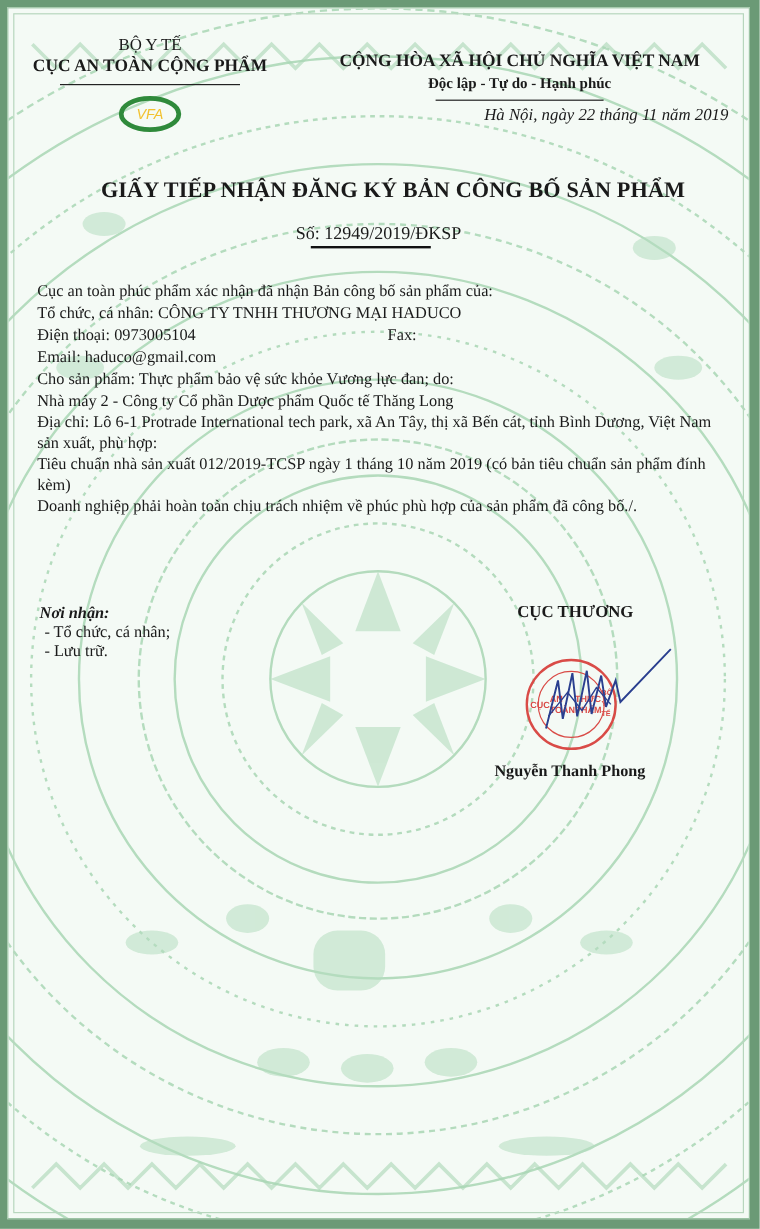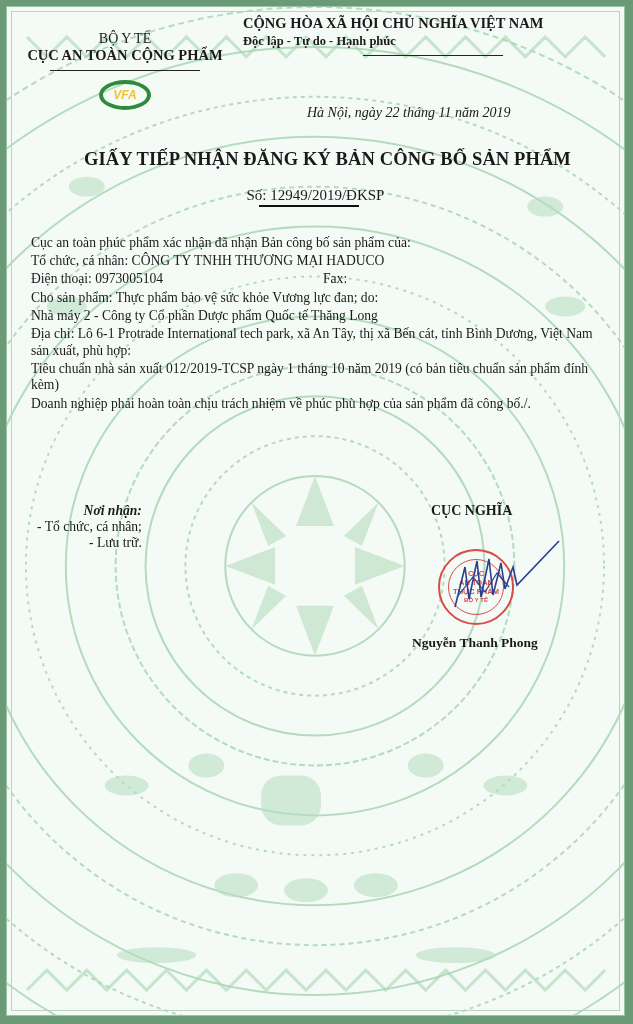--- a/index.html
+++ b/index.html
@@ -6,38 +6,38 @@
   body { width:633px; height:1024px; background:#6b9a76; font-family:"Liberation Serif", serif; color:#1a1a1a; overflow:hidden; }
   .frame { position:absolute; left:6px; top:6px; width:619px; height:1010px; background:#f4faf5; border:1px solid #9cc3a4; box-sizing:border-box; overflow:hidden;padding-left:44px; }
   .inner-border { position:absolute; left:4px; top:4px; right:4px; bottom:4px; border:1px solid #b7d6bd; pointer-events:none; }
   svg.bg { position:absolute; left:0; top:0; width:100%; height:100%; }
   .content { position:absolute; left:0; top:0; width:100%; height:100%; }
   .hdr-left { position:absolute; left:18px; top:24px; width:200px; text-align:center; }
   .hdr-left .l1 { font-size:14px; }
   .hdr-left .l2 { font-size:14.5px; font-weight:bold; }
   .hdr-left .rule { width:150px; height:1px; background:#222; margin:6px auto 0; }
   .logo { position:absolute; left:92px; top:73px; width:52px; height:30px; border-radius:50%; border:4px solid #2f8a3b; box-sizing:border-box; display:flex; align-items:center; justify-content:center; }
-  .logo span { font-style:italic; font-weight:bold; color:#f2c230; font-size:12px; font-family:"Liberation Sans", sans-serif; }
-  .hdr-right { position:absolute; left:236px; top:8px; width:380px; }
+  .logo span { font-style:italic; font-weight:normal; color:#f2c230; font-size:12px; font-family:"Liberation Sans", sans-serif; }
+  .hdr-right { position:absolute; left:236px; top:36px; width:380px; text-align:center; }
   .hdr-right .l1 { font-size:14.5px; font-weight:bold; }
   .hdr-right .l2 { font-size:12.5px; font-weight:bold; margin-top:2px; }
   .hdr-right .rule { width:140px; height:1px; background:#222; margin:6px auto 0; }
-  .date { position:absolute; left:300px; top:98px; width:300px; text-align:left; font-style:italic; font-size:14px; }
+  .date { position:absolute; left:300px; top:82px; width:300px; text-align:right; font-style:italic; font-size:14px; }
   .title { position:absolute; left:12px; top:142px; width:100%; text-align:center; font-weight:bold; font-size:18.5px; letter-spacing:0.1px; }
   .docno { position:absolute; left:0; top:180px; width:100%; text-align:center; font-size:15px; }
   .docno-rule { position:absolute; left:252px; top:198px; width:100px; height:2px; background:#111; }
   .body { position:absolute; left:24px; top:228px; width:580px; font-size:13.6px; line-height:16.6px; }
   .body p { margin:0 0 1.6px 0; }
   .fax { position:absolute; left:292px; }
-  .recv { position:absolute; left:26px; top:496px; font-size:13.6px; line-height:16px;text-align:right; }
+  .recv { position:absolute; left:26px; top:496px; font-size:13.6px; line-height:16px; }
   .recv .h { font-style:italic; font-weight:bold; }
   .recv .i { padding-left:4px; }
   .sign-title { position:absolute; left:424px; top:496px; font-weight:bold; font-size:14px; }
   .stamp { position:absolute; left:431px; top:542px; width:76px; height:76px; border-radius:50%; border:2px solid #d94b47; box-sizing:border-box; }
-  .stamp .in { position:absolute; left:8px; top:8px; width:56px; height:56px; border-radius:50%; border:1px solid #d94b47; box-sizing:border-box; display:flex; flex-direction:column; align-items:center; justify-content:center; color:#d94b47; font-size:7.5px; font-weight:bold; line-height:9px; font-family:"Liberation Sans", sans-serif; }
+  .stamp .in { position:absolute; left:8px; top:8px; width:56px; height:56px; border-radius:50%; border:1px solid #d94b47; box-sizing:border-box; display:flex; flex-direction:row; align-items:center; justify-content:center; color:#d94b47; font-size:7.5px; font-weight:bold; line-height:9px; font-family:"Liberation Sans", sans-serif; }
   .sigsvg { position:absolute; left:440px; top:530px; width:120px; height:80px; }
   .signer { position:absolute; left:405px; top:628px; font-weight:bold; font-size:13.5px; }
 </style>
 </head>
 <body>
 
 <div class="frame">
   <svg class="bg" viewBox="0 0 619 1010" preserveAspectRatio="none">
     <g fill="none" stroke="#a9d6b4" stroke-width="2" opacity="0.85">
       <circle cx="309" cy="560" r="90"></circle>
@@ -108,34 +108,35 @@
     <div class="docno">Số: 12949/2019/ĐKSP</div>
     <div class="docno-rule"></div>
 
     <div class="body">
       <p>Cục an toàn phúc phẩm xác nhận đã nhận Bản công bố sản phẩm của:</p>
       <p>Tổ chức, cá nhân: CÔNG TY TNHH THƯƠNG   MẠI  HADUCO</p>
       <p style="position:relative;">
         <span>Điện thoại: 0973005104</span>
         <span class="fax">Fax:</span>
       </p>
+      <p>Email: haduco@gmail.com</p>
       <p>Cho sản phẩm: Thực phẩm bảo vệ sức khỏe Vương lực đan; do:</p>
       <p>Nhà máy 2 - Công ty Cổ phần Dược phẩm Quốc tế Thăng Long</p>
       <p>Địa chỉ: Lô 6-1 Protrade International tech park, xã An Tây, thị xã Bến cát, tỉnh Bình Dương, Việt Nam sản xuất, phù hợp:</p>
       <p>Tiêu chuẩn nhà sản xuất 012/2019-TCSP ngày 1 tháng 10 năm 2019 (có bản tiêu chuẩn sản phẩm đính kèm)</p>
       <p>Doanh nghiệp phải hoàn toàn chịu trách nhiệm về phúc phù hợp của sản phẩm đã công bố./.</p>
     </div>
 
     <div class="recv">
       <div class="h">Nơi nhận:</div>
       <div class="i">- Tổ chức, cá nhân;</div>
       <div class="i">- Lưu trữ.</div>
     </div>
 
-    <div class="sign-title">CỤC NGHĨA</div>
+    <div class="sign-title">CỤC THƯƠNG</div>
 
     <div class="stamp">
       <div class="in">
         <span>CỤC</span>
         <span>AN TOÀN</span>
         <span>THỰC PHẨM</span>
         <span style="font-size:6px;">BỘ Y TẾ</span>
       </div>
     </div>
     <svg class="sigsvg" viewBox="0 0 120 80">

